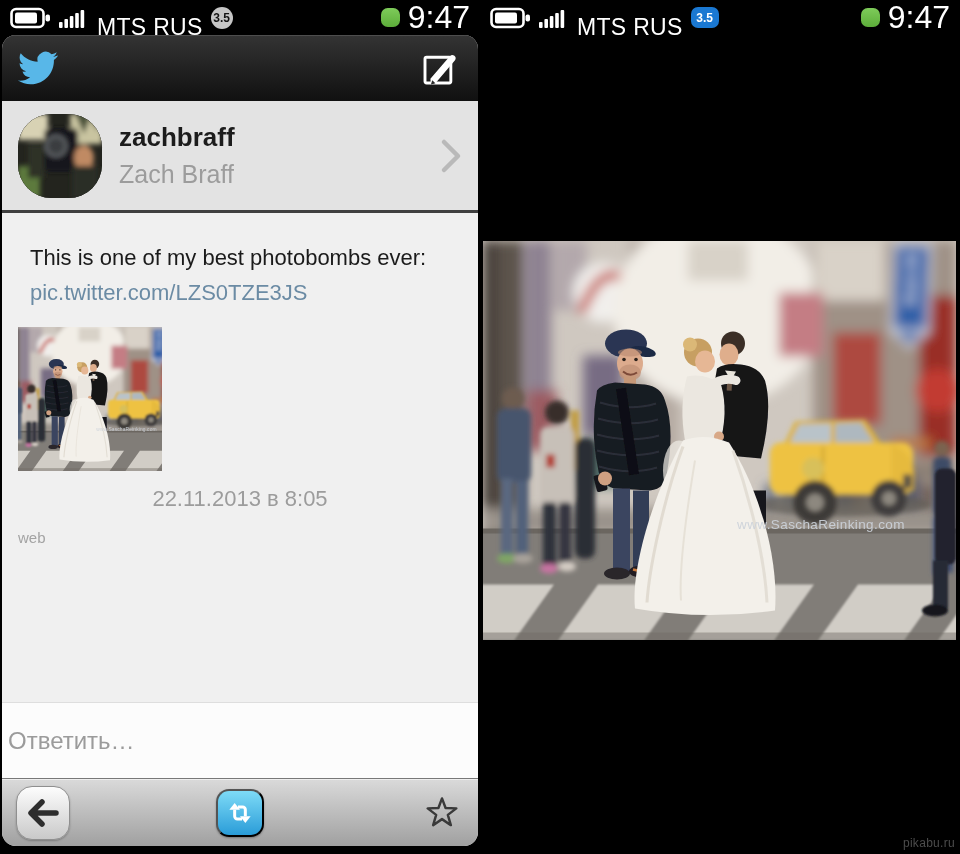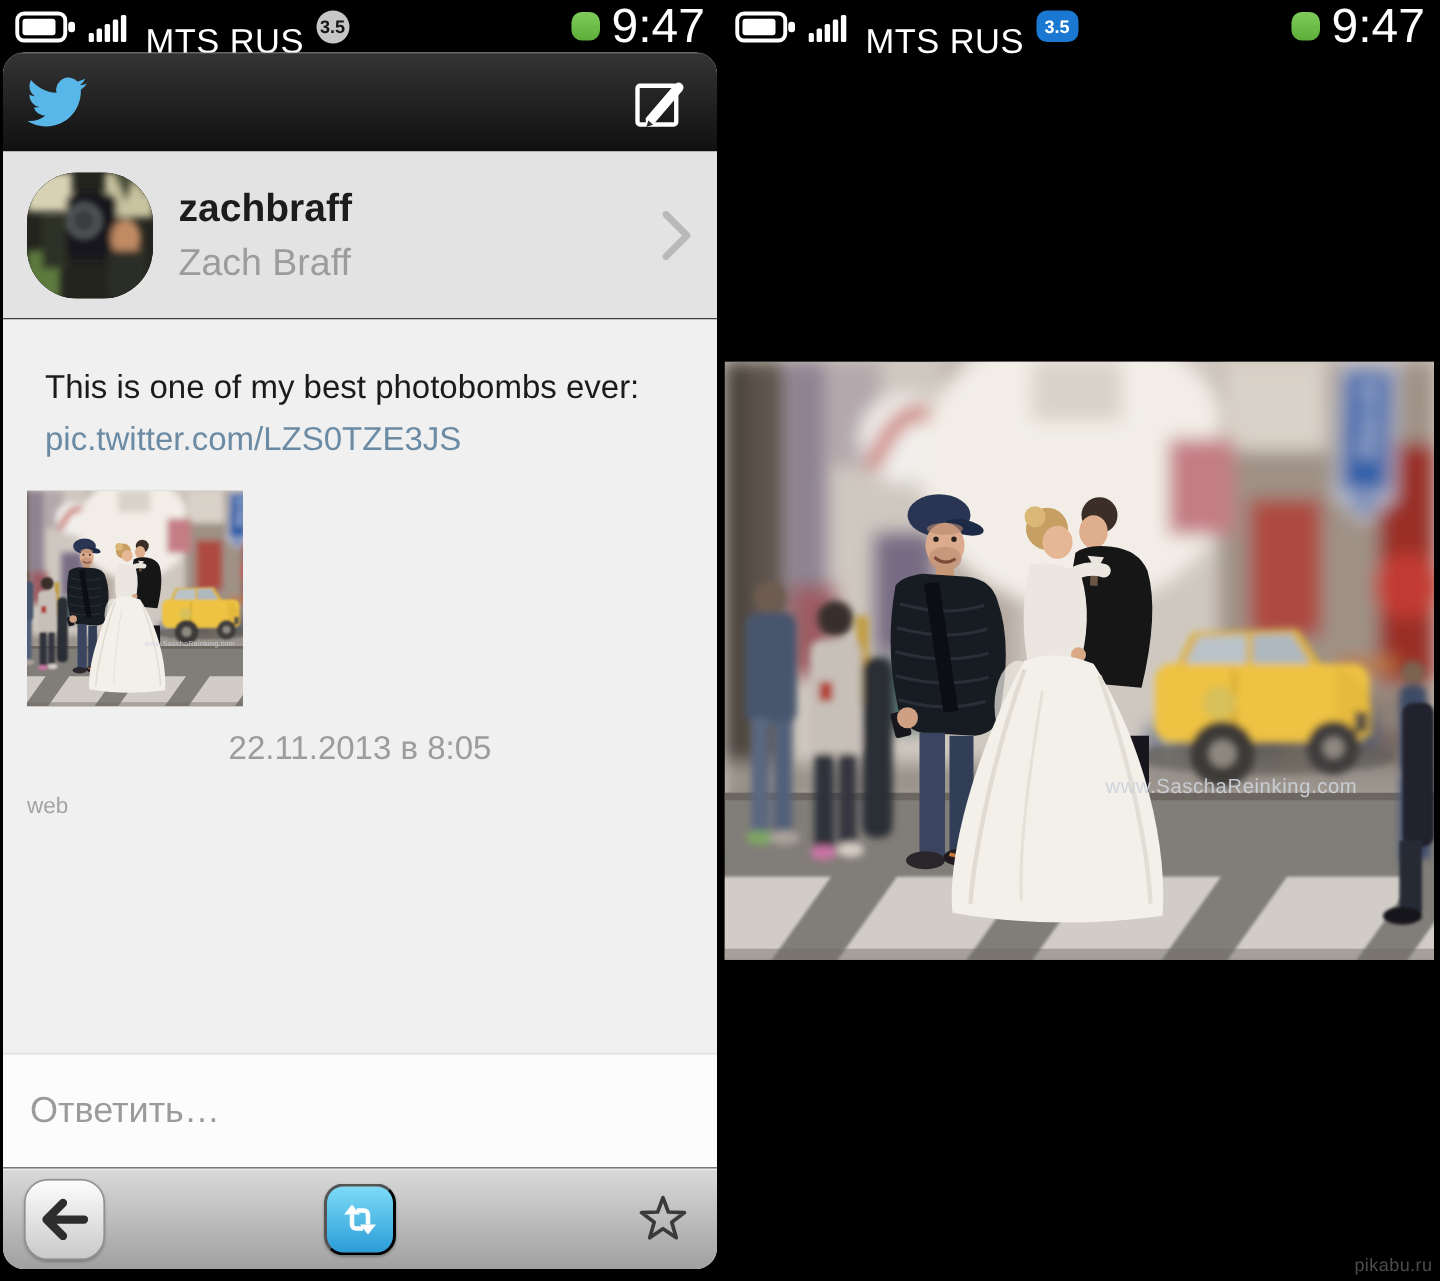--- a/index.html
+++ b/index.html
@@ -20,35 +20,35 @@
   .sb-time { font-size:32px; }
 
   
   .app { position:absolute; left:2px; right:2px; top:35px; bottom:8px; border-radius:14px;
     overflow:hidden; display:flex; flex-direction:column; background:#f0f0f0; }
   .app-header { height:66px; flex:0 0 66px; background:linear-gradient(#343434,#101010);
     box-shadow:inset 0 1px 0 #4e4e4e; display:flex; align-items:center; justify-content:space-between; padding:0 12px; }
   .compose-btn { width:52px; height:56px; display:flex; align-items:center; justify-content:center; }
 
   .user-row { height:112px; flex:0 0 112px; background:#e3e3e3; display:flex; align-items:center;
-    padding:0 16px; gap:17px; border-bottom:1px solid #404040; }
+    padding:0 16px; gap:17px; border-bottom:3px solid #404040; }
   .avatar { width:84px; height:84px; border-radius:40%; overflow:hidden; background:#22231e; flex:0 0 84px; }
   .user-names { flex:1; min-width:0; }
   .username { font-size:26px; font-weight:bold; color:#1c1c1c; }
   .displayname { font-size:25px; color:#9c9c9c; margin-top:7px; }
 
   .tweet-body { flex:1; background:#f0f0f0; padding:15px 16px 0; overflow:hidden; }
   .tweet-text { font-size:22px; line-height:35px; color:#1b1b1b; margin:12px; }
   .tweet-link { color:#6b8ba4; text-decoration:none; }
   .media-thumb { margin-top:17px; width:144px; height:144px; display:block; background:#ccc; }
   .tweet-date { margin-top:15px; font-size:22px; color:#9c9c9c;text-align:center; }
   .tweet-source { margin-top:17px; font-size:15px; color:#a3a3a3; }
 
   .reply-bar { height:76px; flex:0 0 76px; background:#fcfcfc; border-top:1px solid #dedede;
-    display:flex; align-items:center; padding:0 16px; }
+    display:flex; align-items:center; padding:0 4px; }
   .reply-input { width:100%; border:none; outline:none; background:transparent; font-size:24px;
     color:#333; font-family:inherit; }
   .reply-input::placeholder { color:#9b9b9b; opacity:1; }
 
   .toolbar { height:68px; flex:0 0 68px; background:linear-gradient(#dadada,#a0a0a0);
     border-top:1px solid #787878; box-shadow:inset 0 1px 0 #efefef;
     display:flex; align-items:center; padding:0 14px; position:relative; }
   .back-btn { width:54px; height:54px; border-radius:16px; border:1px solid #8f8f8f;
     background:linear-gradient(#fdfdfd,#c9c9c9); display:flex; align-items:center; justify-content:center;
     box-shadow:0 1px 2px rgba(0,0,0,0.25); }

